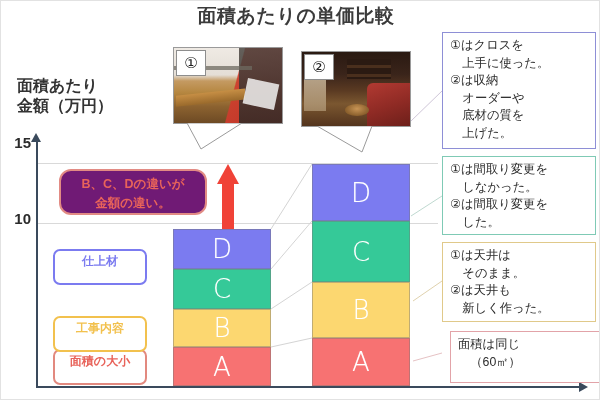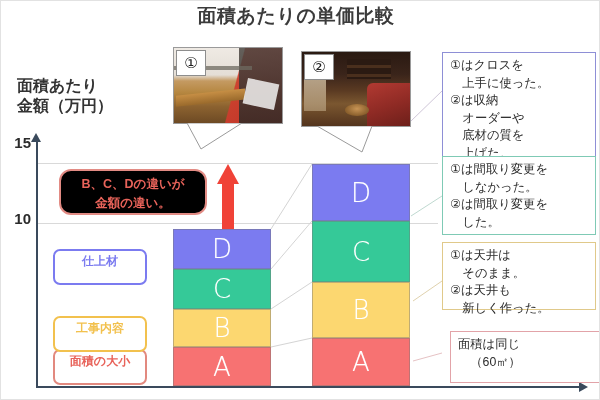--- a/index.html
+++ b/index.html
@@ -185,21 +185,21 @@
 
   
   #callout {
     position: absolute;
     left: 58px;
     top: 168px;
     width: 148px;
     height: 46px;
     border: 2px solid #e28b84;
     border-radius: 12px;
-    background: #000000;
+    background: #701a75;
     box-sizing: border-box;
     color: #e8635a;
     font-size: 12.5px;
     font-weight: bold;
     line-height: 19px;
     text-align: center;
     padding-top: 4px;
     white-space: pre-line;
   }
 
@@ -275,21 +275,21 @@
     border-style: solid;
     box-sizing: border-box;
     font-size: 12.3px;
     color: #2c2c2c;
     line-height: 17.5px;
     padding: 4px 5px 4px 7px;
     white-space: pre-line;
   }
   #note-0 { top: 31px;  height: 117px; }
   #note-1 { top: 155px; height: 79px;  }
-  #note-2 { top: 241px; height: 68px;  }
+  #note-2 { top: 241px; height: 80px;  }
   #note-3 { top: 330px; height: 52px; margin-left: 8px;  }
 </style>
 </head>
 <body>
 
 <div id="canvas">
 
   <div id="title">面積あたりの単価比較</div>
 
   <div id="ylabel">面積あたり
@@ -361,21 +361,21 @@
       <div class="seg" style="top: 0px; height: 57px; background: rgb(123, 123, 240);">D</div>
       <div class="seg" style="top: 57px; height: 61px; background: rgb(53, 201, 152);">C</div>
       <div class="seg" style="top: 118px; height: 56px; background: rgb(252, 215, 112);">B</div>
       <div class="seg" style="top: 174px; height: 48px; background: rgb(247, 114, 114);">A</div>
     </div>
 
   <div class="legend-item" id="legend-0" style="border-color: rgb(123, 123, 240); color: rgb(123, 123, 240);">仕上材</div>
   <div class="legend-item" id="legend-3" style="border-color: rgb(226, 137, 127); color: rgb(232, 99, 90);">面積の大小</div>
   <div class="legend-item" id="legend-2" style="border-color: rgb(242, 193, 78); color: rgb(242, 193, 78);">工事内容</div>
 
-  <div class="note" id="note-0" style="border-color: rgb(142, 143, 214); margin-top: 20px;">①はクロスを
+  <div class="note" id="note-0" style="border-color: rgb(142, 143, 214);">①はクロスを
 　上手に使った。
 ②は収納
 　オーダーや
 　底材の質を
 　上げた。</div>
   <div class="note" id="note-1" style="border-color: rgb(127, 202, 181);">①は間取り変更を
 　しなかった。
 ②は間取り変更を
 　した。</div>
   <div class="note" id="note-2" style="border-color: rgb(224, 201, 138);">①は天井は

